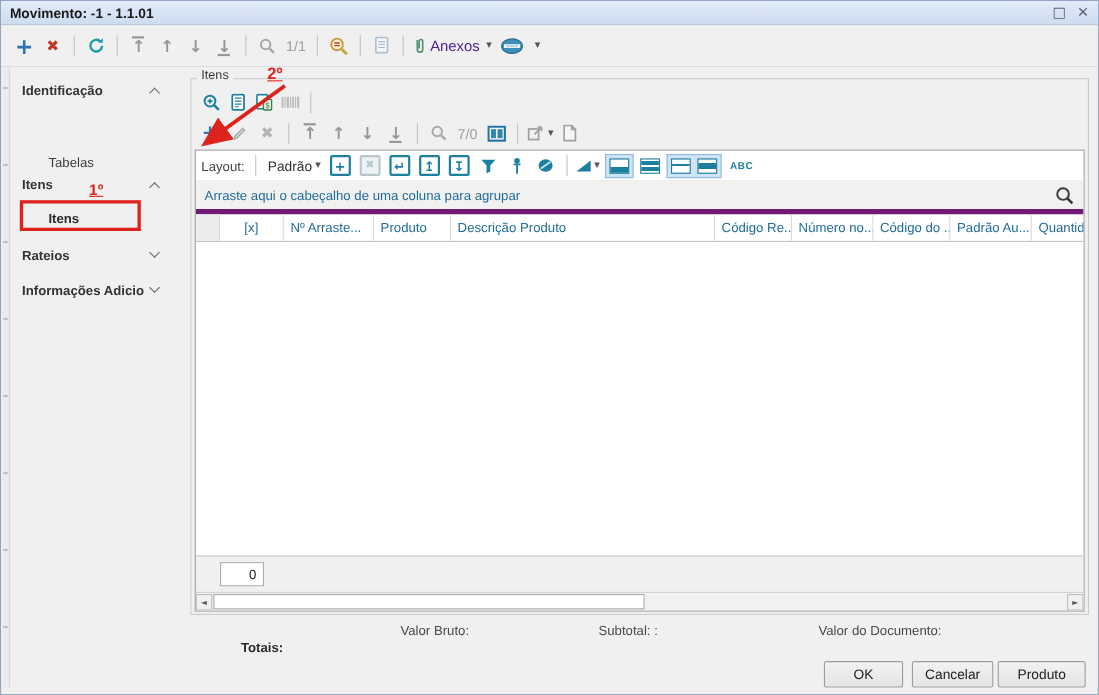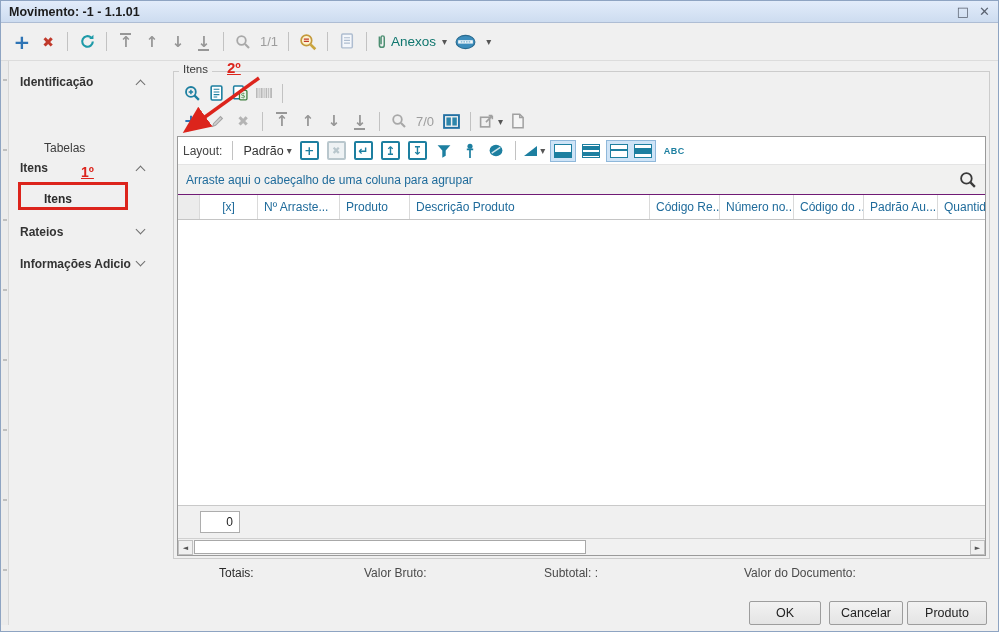--- a/index.html
+++ b/index.html
@@ -20,21 +20,21 @@
   .tb-btn { display:flex; align-items:center; justify-content:center; min-width:22px; height:24px; margin:0 2px; }
   .vsep { width:1px; height:19px; background:#c2c2c2; margin:0 6px; }
   .glyph { font-family:"DejaVu Sans",sans-serif; }
   .g-add { color:#2e74b5; font-size:20px; font-weight:bold; line-height:20px; }
   .g-del { color:#c0392b; font-size:14px; font-weight:bold; }
   .g-del.dis { color:#b4b4b4; }
   .g-arr { color:#979797; font-size:15px; font-weight:bold; position:relative; line-height:16px; }
   .g-arr.bar-top::before { content:""; position:absolute; left:0; right:1px; top:-1px; border-top:2px solid #979797; }
   .g-arr.bar-bot::after { content:""; position:absolute; left:0; right:1px; bottom:-1px; border-bottom:2px solid #979797; }
   .counter { color:#9d9d9d; font-size:13px; margin:0 4px; }
-  .tb-label { font-size:13.5px; color:#0f766e; margin:0 3px; }
+  .tb-label { font-size:13.5px; color:#4c1d95; margin:0 3px; }
   .caret { color:#555; font-size:10px; margin-left:3px; }
 
   
   .client { position:absolute; left:0; top:60px; right:0; bottom:6px; background:#f0f0f0; }
   .grip { position:absolute; left:0; top:0; width:8px; bottom:0; background:#ececec; border-right:1px solid #d7d7d7; }
   .grip i { position:absolute; left:2px; width:4px; height:2px; background:#bfbfbf; }
 
   
   .sidebar { position:absolute; left:9px; top:0; width:157px; bottom:0; }
   .nav-row { position:absolute; left:0; width:150px; height:22px; display:flex; align-items:center; }
@@ -59,21 +59,21 @@
   .preset { display:flex; align-items:center; font-size:12.5px; color:#333; margin:0 4px; }
   .lbox { width:19px; height:19px; border:2px solid #1d7fa0; border-radius:2px; margin:0 4px;
     display:flex; align-items:center; justify-content:center; color:#1d7fa0; font-weight:bold; font-size:12px; background:#fff; }
   .lbox.dis { border-color:#b9c7cd; color:#b9c7cd; background:#eef2f4; }
   .vt { width:18px; height:14px; border:1.6px solid #1d7fa0; background:#fff; }
   .vt-wrap { padding:3px; border:1px solid #8fb8da; background:#cfe4f7; margin:0 2px; display:flex; gap:6px; }
   .vt-plain { padding:4px 2px; margin:0 2px; display:flex; }
   .abc { color:#1d7fa0; font-size:9px; font-weight:bold; letter-spacing:0.5px; margin-left:6px; }
   .chart-tri { width:0; height:0; border-left:13px solid transparent; border-bottom:10px solid #1d7fa0; }
 
-  .group-row { height:30px; background:#f1f1f0; border-bottom:1px solid #701a75; display:flex; align-items:center; padding:0 8px; }
+  .group-row { height:30px; background:#f1f1f0; border-bottom:5px solid #701a75; display:flex; align-items:center; padding:0 8px; }
   .group-hint { font-size:12px; color:#1f6b9b; }
   .group-search { margin-left:auto; display:flex; }
 
   .header-row { height:25px; background:#fff; border-bottom:1px solid #c4c4c4; display:flex; }
   .hcell { font-size:12px; color:#1f6b9b; display:flex; align-items:center; padding:0 6px;
     border-right:1px solid #dadada; overflow:hidden; white-space:nowrap; flex:0 0 auto; }
   .hcell.ind { background:#ececec; padding:0; }
   .hcell.center { justify-content:center; }
   .grid-body { flex:1 1 auto; background:#fff; }
 
@@ -83,21 +83,21 @@
   .hscroll { height:17px; background:#f1f1f1; border-top:1px solid #d0d0d0; position:relative; }
   .sbtn { position:absolute; top:1px; width:15px; height:15px; background:#f0f0f0; border:1px solid #c0c0c0;
     display:flex; align-items:center; justify-content:center; font-size:7px; color:#555; }
   .sbtn.left { left:0; }
   .sbtn.right { right:0; }
   .sthumb { position:absolute; left:16px; top:1px; width:392px; height:14px; background:#fff; border:1px solid #a8a8a8; }
 
   
   .totals { position:absolute; left:0; right:0; top:505px; height:24px; }
   .totals span { position:absolute; font-size:12px; color:#4a4a4a; }
-  .t-title { font-weight:normal; color:#2b2b2b !important; }
+  .t-title { font-weight:bold; color:#2b2b2b !important;margin-top:16px; }
 
   
   .btnrow { position:absolute; left:0; right:0; top:540px; height:26px; }
   .pbtn { position:absolute; height:24px; background:linear-gradient(#f2f2f2,#e4e4e4); border:1px solid #9d9d9d;
     border-radius:2px; font-size:12.5px; color:#222; display:flex; align-items:center; justify-content:center; }
 
   
   .anno { position:absolute; color:#dc241c; font-weight:bold; font-size:15px; text-decoration:underline; z-index:50; }
   .redbox { position:absolute; left:17px; top:240px; width:110px; height:28px; border:3px solid #dc241c; z-index:50; }
   .overlay { position:absolute; left:0; top:0; width:999px; height:632px; pointer-events:none; z-index:60; }
@@ -418,21 +418,21 @@
     </div>
 
     <div class="btnrow">
       <button class="pbtn" style="left:748px;width:72px">OK</button>
       <button class="pbtn" style="left:828px;width:74px">Cancelar</button>
       <button class="pbtn" style="left:906px;width:80px">Produto</button>
     </div>
   </div>
 
   <span class="anno" style="left:80px; top:163px; font-size:14px;">1º</span>
-  <span class="anno" style="left:226px; top:58px;">2º</span>
+  <span class="anno" style="left:242px; top:58px;">2º</span>
   <div class="redbox" style="top:181px"></div>
   <svg class="overlay">
     <defs>
       <marker id="arrowhead" markerWidth="8" markerHeight="7" refX="6.5" refY="3.5" orient="auto">
         <polygon points="0 0, 8 3.5, 0 7" fill="#dc241c"></polygon>
       </marker>
     </defs>
     <line x1="258" y1="77" x2="186" y2="129" stroke="#dc241c" stroke-width="3.5" marker-end="url(#arrowhead)"></line>
   </svg>
 

